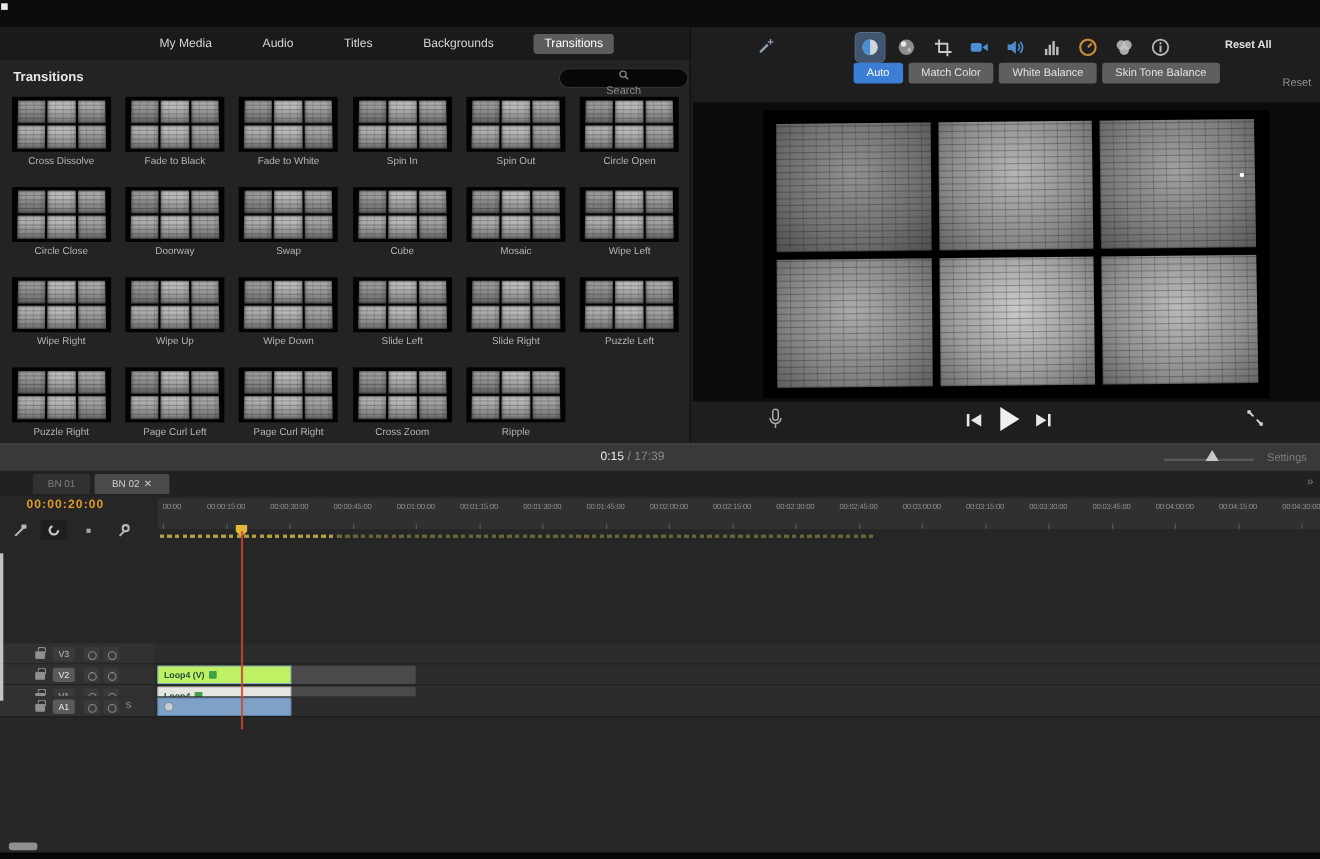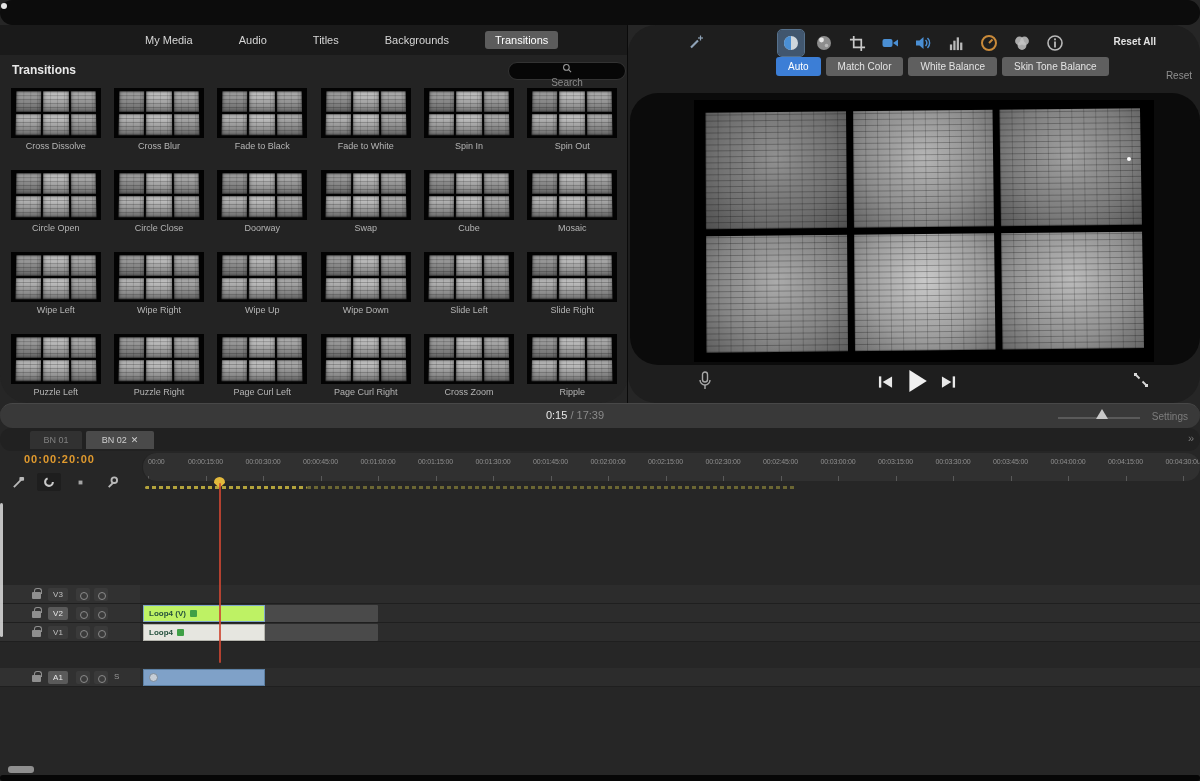--- a/index.html
+++ b/index.html
@@ -1,20 +1,20 @@
 <!DOCTYPE html>
 <html><head>
 <meta charset="utf-8">
 <style>
   * { margin:0; padding:0; box-sizing:border-box; }
   html,body { background:#000; }
   body { font-family:"Liberation Sans", sans-serif; }
   .screen { position:relative; width:1200px; height:781px; background:#262626; overflow:hidden;
             font-family:"Liberation Sans", sans-serif; }
-  .abs { position:absolute;border-radius:28px; }
+  .abs { position:absolute; }
 
   
   .titlebar { left:0; top:0; width:1200px; height:25px; background:#0c0c0c; }
   .corner-dot { left:1px; top:3px; width:6px; height:6px; background:#e8e8e8; }
 
   
   .browser { left:0; top:25px; width:628px; height:378px; background:#232323; }
   .panel-divider { left:627px; top:25px; width:1px; height:378px; background:#0a0a0a; }
   .browser-tabs { left:0; top:0; width:628px; height:30px; background:#1a1a1a;
                   display:flex; align-items:center; padding-left:135px; gap:26px; }
@@ -168,33 +168,20 @@
             <div class="panes">
               <div class="pane"></div>
               <div class="pane"></div>
               <div class="pane"></div>
               <div class="pane"></div>
               <div class="pane"></div>
               <div class="pane"></div>
             </div>
           </div>
           <div class="tlabel">Cross Dissolve</div>
-        </div>
-        <div class="tcell">
-          <div class="thumb">
-            <div class="panes">
-              <div class="pane"></div>
-              <div class="pane"></div>
-              <div class="pane"></div>
-              <div class="pane"></div>
-              <div class="pane"></div>
-              <div class="pane"></div>
-            </div>
-          </div>
-          <div class="tlabel">Cross Blur</div>
         </div>
         <div class="tcell">
           <div class="thumb">
             <div class="panes">
               <div class="pane"></div>
               <div class="pane"></div>
               <div class="pane"></div>
               <div class="pane"></div>
               <div class="pane"></div>
               <div class="pane"></div>
@@ -736,21 +723,21 @@
           <div class="trk-ico" style="left: 94px;"></div>
         </div>
         <div class="clip clip-video-light" style="left: 143px; top: 1px; width: 235px;">
           <div class="fill" style="width: 122px;">
             <span>Loop4</span>
             <div class="clip-badge"></div>
           </div>
           <div class="tail" style="left: 122px; width: 113px;"></div>
         </div>
       </div>
-      <div class="lane" style="top: 668px;">
+      <div class="lane" style="top: 633px;">
         <div class="lane-head">
           <div class="ico-lock"></div>
           <div class="trk-label sel">A1</div>
           <div class="trk-ico" style="left: 76px;"></div>
           <div class="trk-ico" style="left: 94px;"></div>
           <div class="trk-solo" style="left: 114px;">S</div>
         </div>
         <div class="clip clip-audio" style="left: 143px; top: 1px; width: 122px;">
           <div class="fill" style="width: 122px;">
             <div class="clip-circle"></div>

